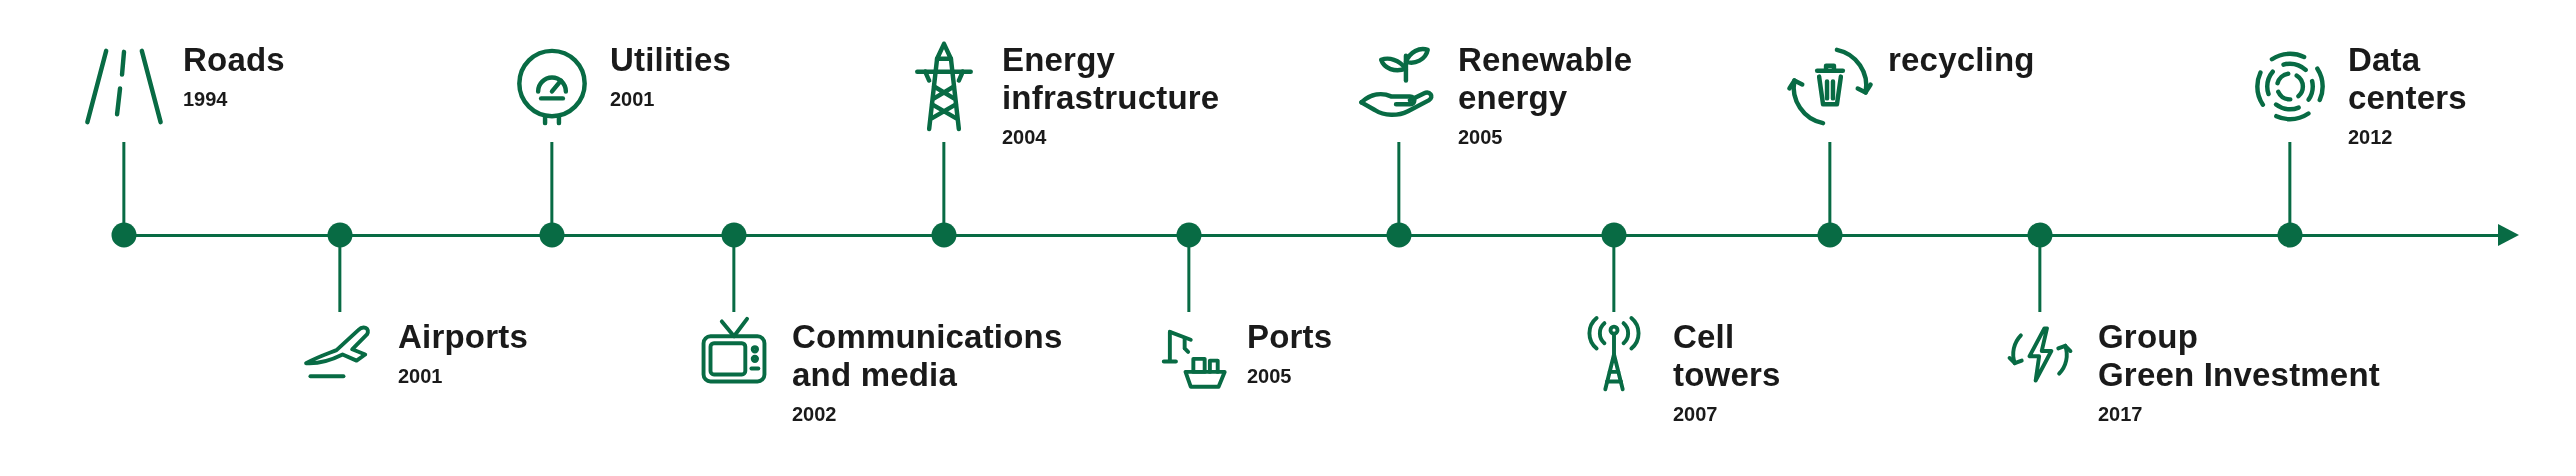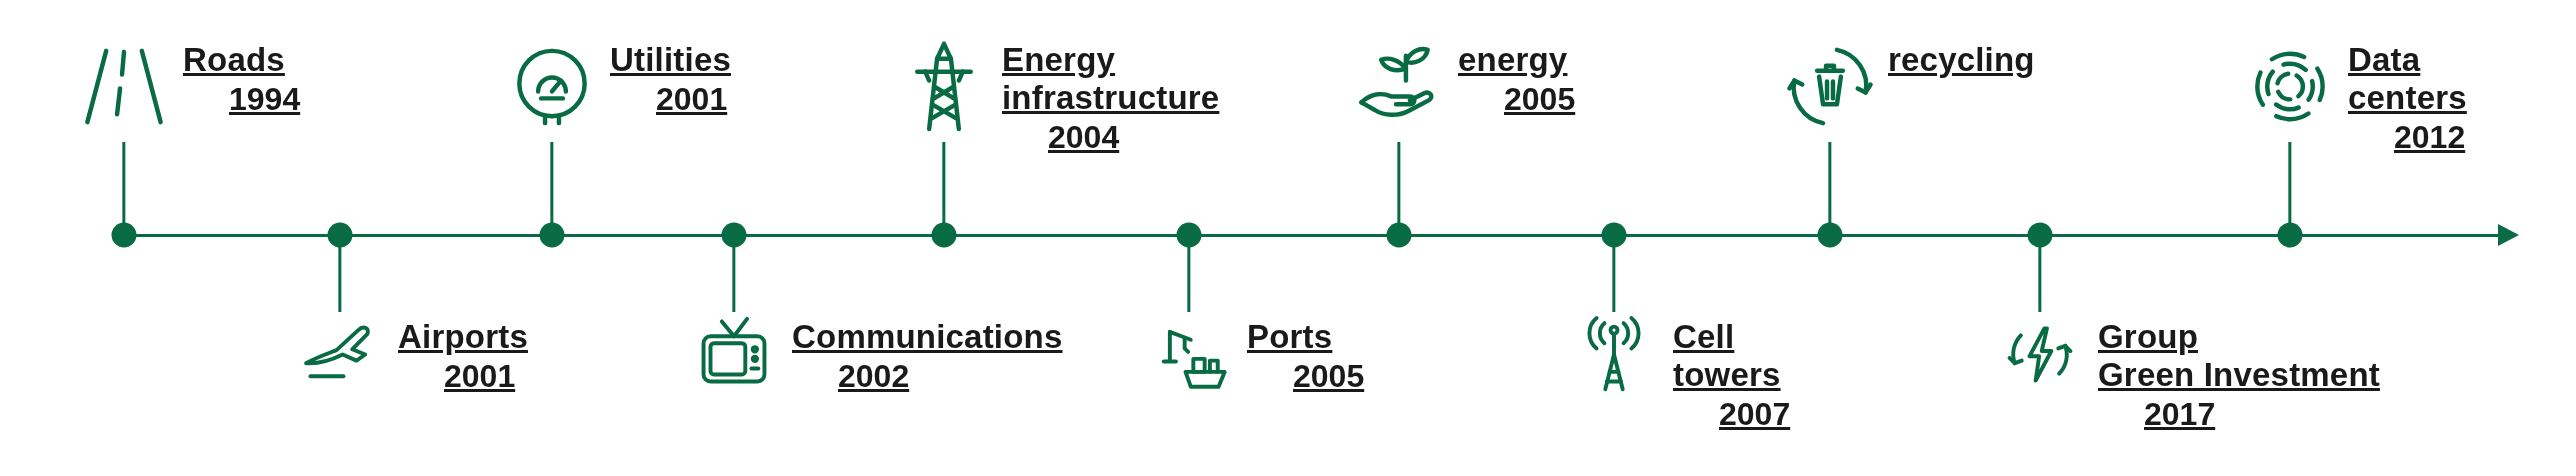--- a/index.html
+++ b/index.html
@@ -52,34 +52,32 @@
     stroke:var(--green);
     fill:none;
     stroke-width:4.5;
     stroke-linecap:round;
     stroke-linejoin:round;
   }
   .text{
     position:absolute;
     color:var(--ink);
     white-space:nowrap;
-    text-decoration:underline;
   }
   .title-line{
     font-size:33px;
     font-weight:700;
     line-height:38px;
     letter-spacing:0.2px;
   }
   .year{
-    font-size:32px;
+    font-size:20px;
     font-weight:700;
     line-height:30.5px;
     margin-top:5.3px;
-    margin-left:46px;
   }
 </style>
 </head>
 <body>
 
 <div id="timeline">
   <div class="axis"></div>
   <div class="arrowhead"></div>
 <div class="stem" style="left: 124px; top: 142px; height: 93px;"></div>
     <div class="dot" style="left: 124px;"></div>
@@ -121,20 +119,21 @@
     <div class="icon" style="left: 734px; top: 311px; width: 87px; height: 87px;"><svg viewBox="0 0 100 100">
         <path d="M36 12 L50 29 M65 9 L50 29"></path>
         <rect x="15" y="29" width="70" height="52" rx="8"></rect>
         <rect x="23" y="37" width="40" height="36" rx="4"></rect>
         <circle cx="74" cy="44" r="2.5"></circle>
         <circle cx="74" cy="55" r="2.5"></circle>
         <path d="M70 66 H78"></path>
       </svg></div>
     <div class="text" style="left: 792px; top: 318px;">
       <div class="title-line">Communications</div>
+      <div class="title-line">and media</div>
       <div class="year">2002</div>
     </div>
     <div class="stem" style="left: 944px; top: 142px; height: 93px;"></div>
     <div class="dot" style="left: 944px;"></div>
     <div class="icon" style="left: 944px; top: 37px; width: 99px; height: 99px;"><svg viewBox="0 0 100 100">
         <path d="M50 7 L43 22 M50 7 L57 22 M43 22 H57"></path>
         <path d="M23 35 H77"></path>
         <path d="M31 35 L35 44 M69 35 L65 44"></path>
         <path d="M43 22 L35 93 M57 22 L65 93"></path>
         <path d="M40 50 L60 62 M60 50 L40 62"></path>
@@ -162,20 +161,21 @@
     <div class="stem" style="left: 1399px; top: 142px; height: 93px;"></div>
     <div class="dot" style="left: 1399px;"></div>
     <div class="icon" style="left: 1399px; top: 37px; width: 99px; height: 99px;"><svg viewBox="0 0 100 100">
         <path d="M57 44 C57 34 57 27 57 19"></path>
         <path d="M57 32 C50 23 40 20 32 23 C35 32 46 36 57 32 Z"></path>
         <path d="M57 25 C61 15 71 10 79 13 C77 23 66 28 57 25 Z"></path>
         <path d="M12 66 C22 57 33 56 42 60 L61 60 C67 60 67 68 61 68 L47 68"></path>
         <path d="M61 64 L75 57 C81 54 86 60 80 64 L59 75 C49 80 35 80 26 74 L12 66"></path>
       </svg></div>
     <div class="text" style="left: 1458px; top: 41px;">
+      <div class="title-line">Renewable</div>
       <div class="title-line">energy</div>
       <div class="year">2005</div>
     </div>
     <div class="stem" style="left: 1614px; top: 235px; height: 77px;"></div>
     <div class="dot" style="left: 1614px;"></div>
     <div class="icon" style="left: 1614px; top: 311px; width: 87px; height: 87px;"><svg viewBox="0 0 100 100">
         <circle cx="50" cy="22" r="4"></circle>
         <path d="M50 26 V50"></path>
         <path d="M50 50 L40 90 M50 50 L60 90"></path>
         <path d="M45 70 H55 M42 81 H58"></path>

